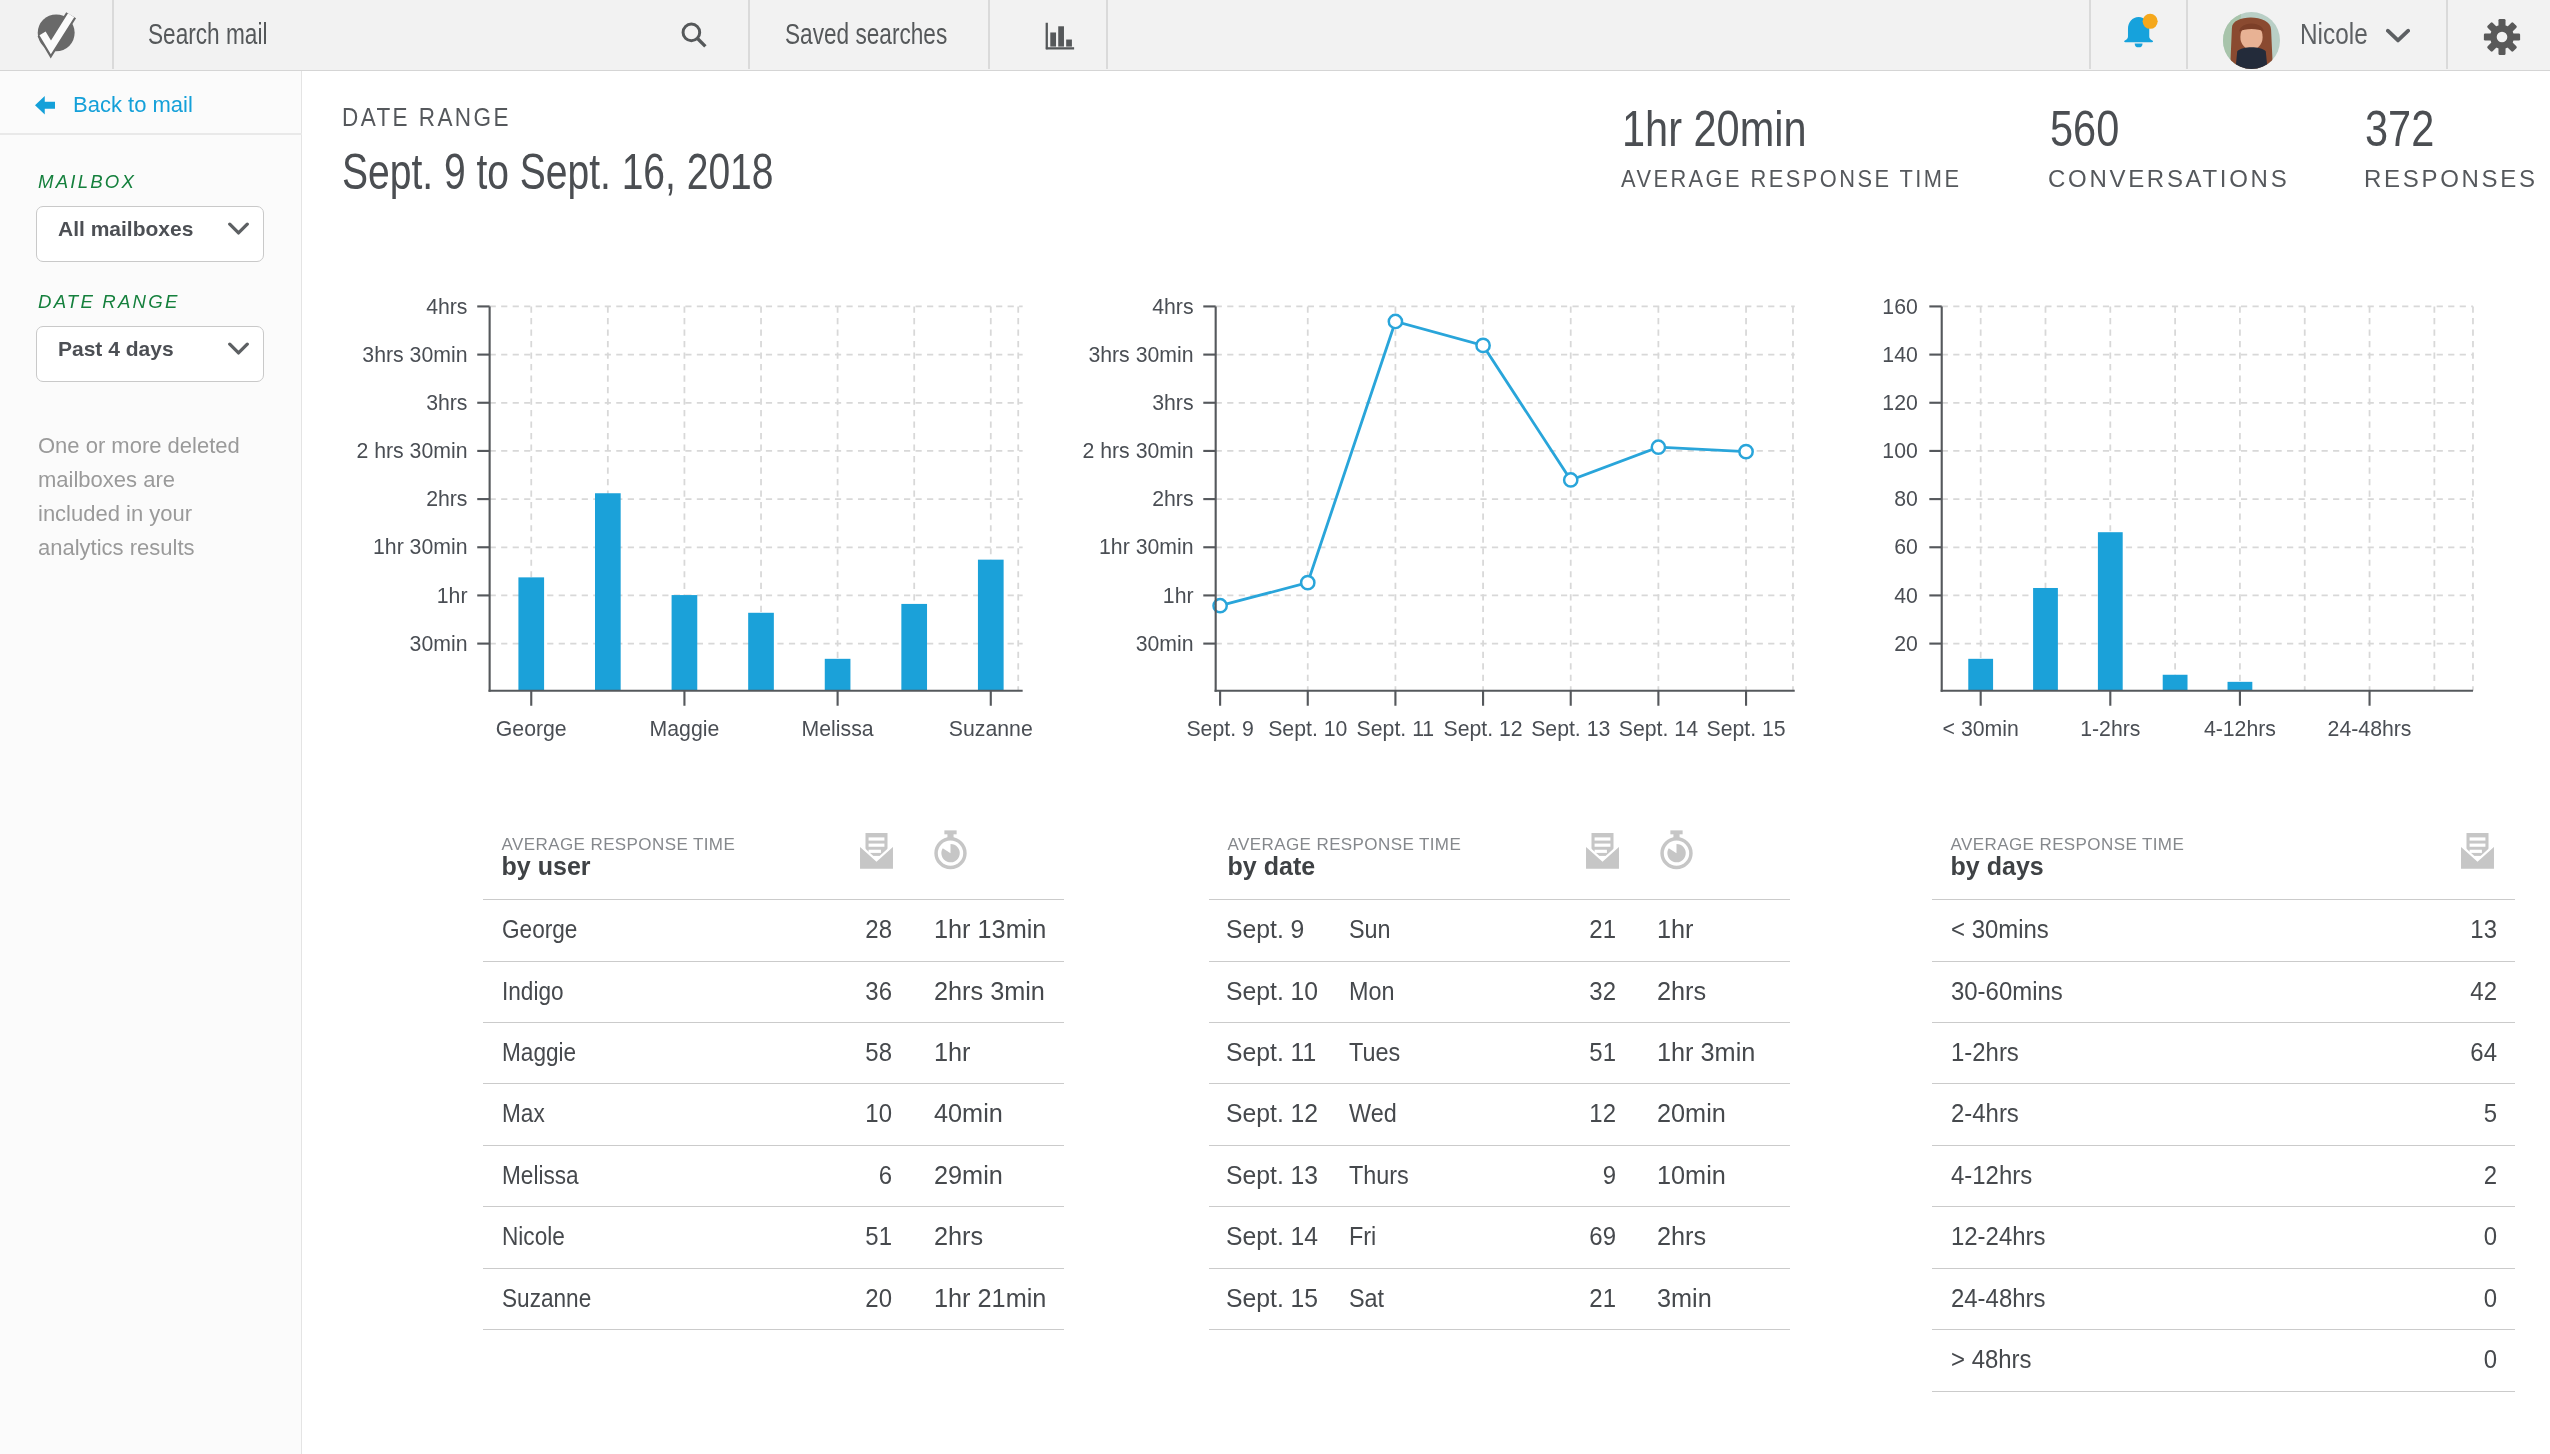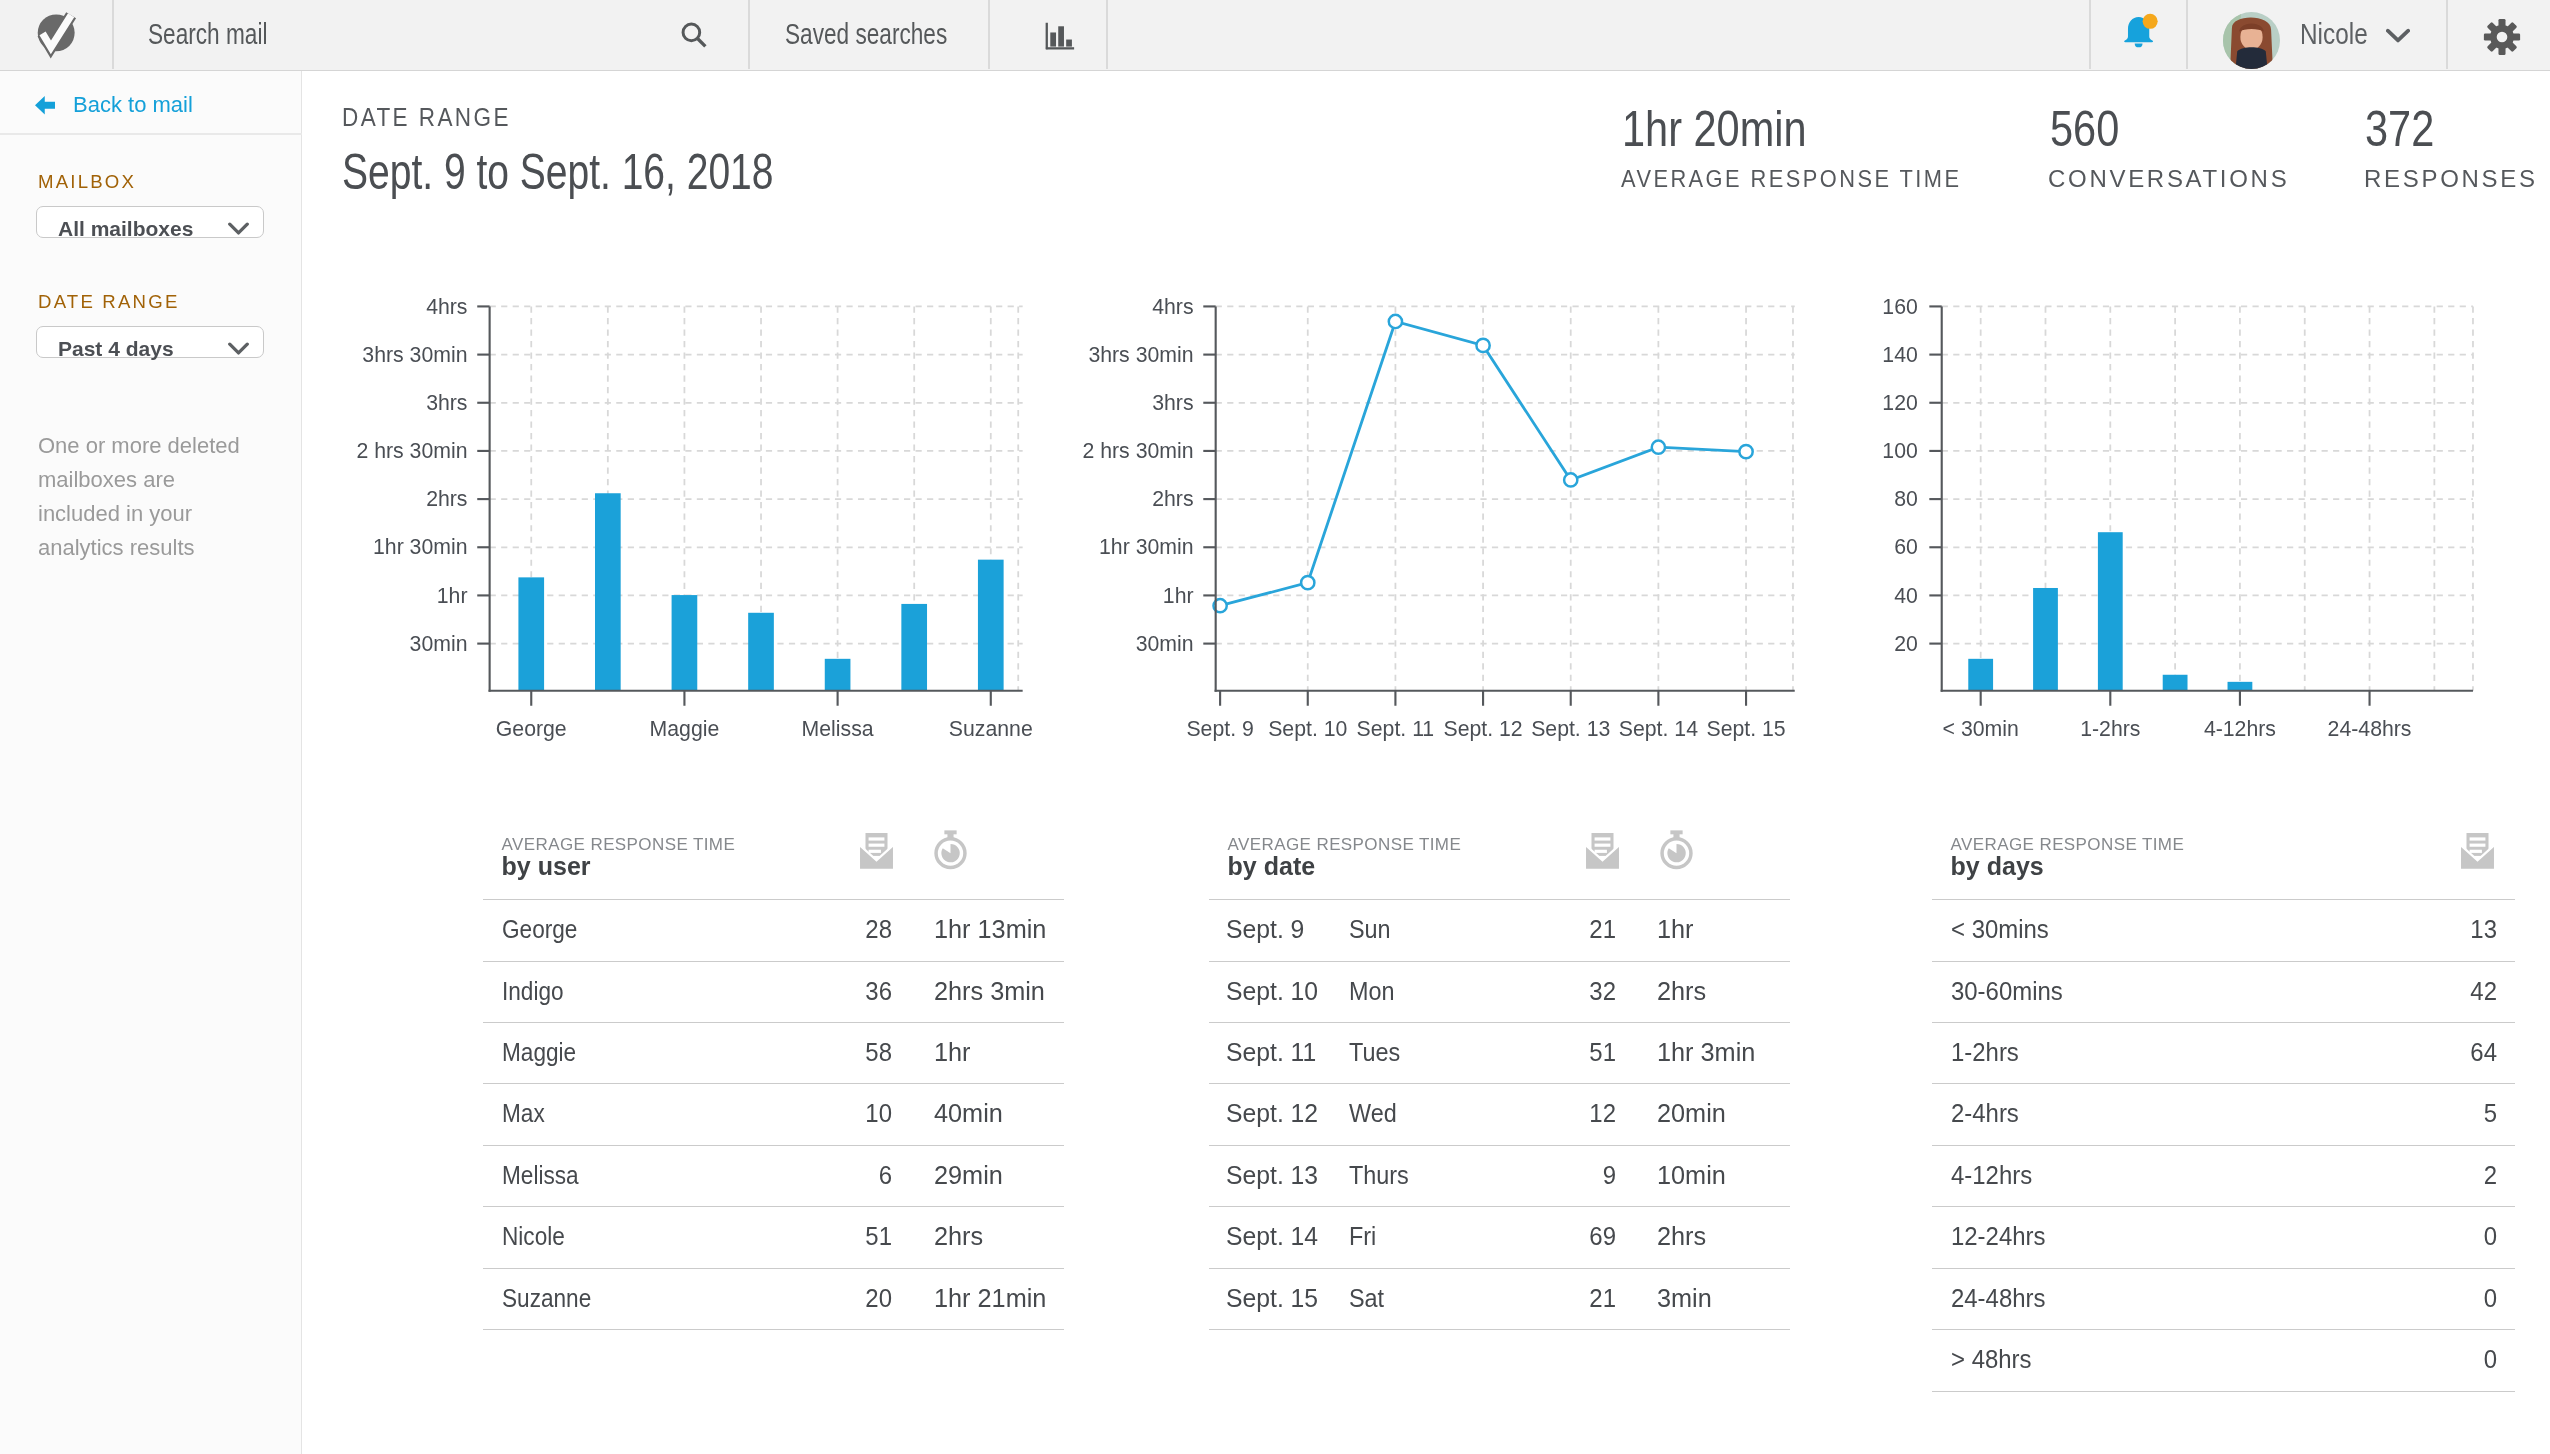--- a/index.html
+++ b/index.html
@@ -12,22 +12,22 @@
   #searchmail { position:absolute; left:148px; top:0; height:69px; line-height:69px;
                 font-size:29px; color:#55585a; transform:scaleX(0.78); transform-origin:left center; }
   #savedsearches { position:absolute; left:785px; top:0; height:69px; line-height:69px;
                    font-size:29px; color:#55585a; transform:scaleX(0.78); transform-origin:left center; }
   #nicole { position:absolute; left:2300px; top:0; height:69px; line-height:69px;
             font-size:29px; color:#5d6063; transform:scaleX(0.84); transform-origin:left center; }
   #sidebar { position:absolute; left:0; top:71px; width:302px; height:1383px;
              background:#fbfbfb; border-right:1.8px solid #e4e4e4; }
   #backlink { position:absolute; left:73px; top:21px; font-size:22px; font-weight:normal; color:#14a0d9; }
   #sidesep  { position:absolute; left:0; top:62px; width:302px; height:1.8px; background:#e9e9e9; }
-  .sidelabel { position:absolute; left:38px; font-size:18.6px; letter-spacing:2.2px; color:#a16207; }
-  .dropdown { position:absolute; left:36px; width:228px; height:32px; background:#ffffff;
+  .sidelabel { position:absolute; left:38px; font-size:18.6px; letter-spacing:2.2px; color:#15803d;font-style:italic; }
+  .dropdown { position:absolute; left:36px; width:228px; height:56px; background:#ffffff;
               border:1.8px solid #c9c9c9; border-radius:7px; }
   .dropdown .dtext { position:absolute; left:21px; top:0; height:43px; line-height:43px;
                      font-size:21px; font-weight:bold; color:#4c4f54; }
   #sidenote { position:absolute; left:38px; top:358px; font-size:22px; color:#9a9a9a; line-height:34px; }
   #daterange-label { position:absolute; left:342px; top:103px; font-size:25px;
                      letter-spacing:2.7px; color:#55585c; transform:scaleX(0.9);
                      transform-origin:left top; }
   #heading { position:absolute; left:342px; top:143px; font-size:50px; color:#4b4e52;
              transform:scaleX(0.78); transform-origin:left top; white-space:nowrap; }
   .statnum { position:absolute; top:100px; font-size:50px; color:#4b4e52;

